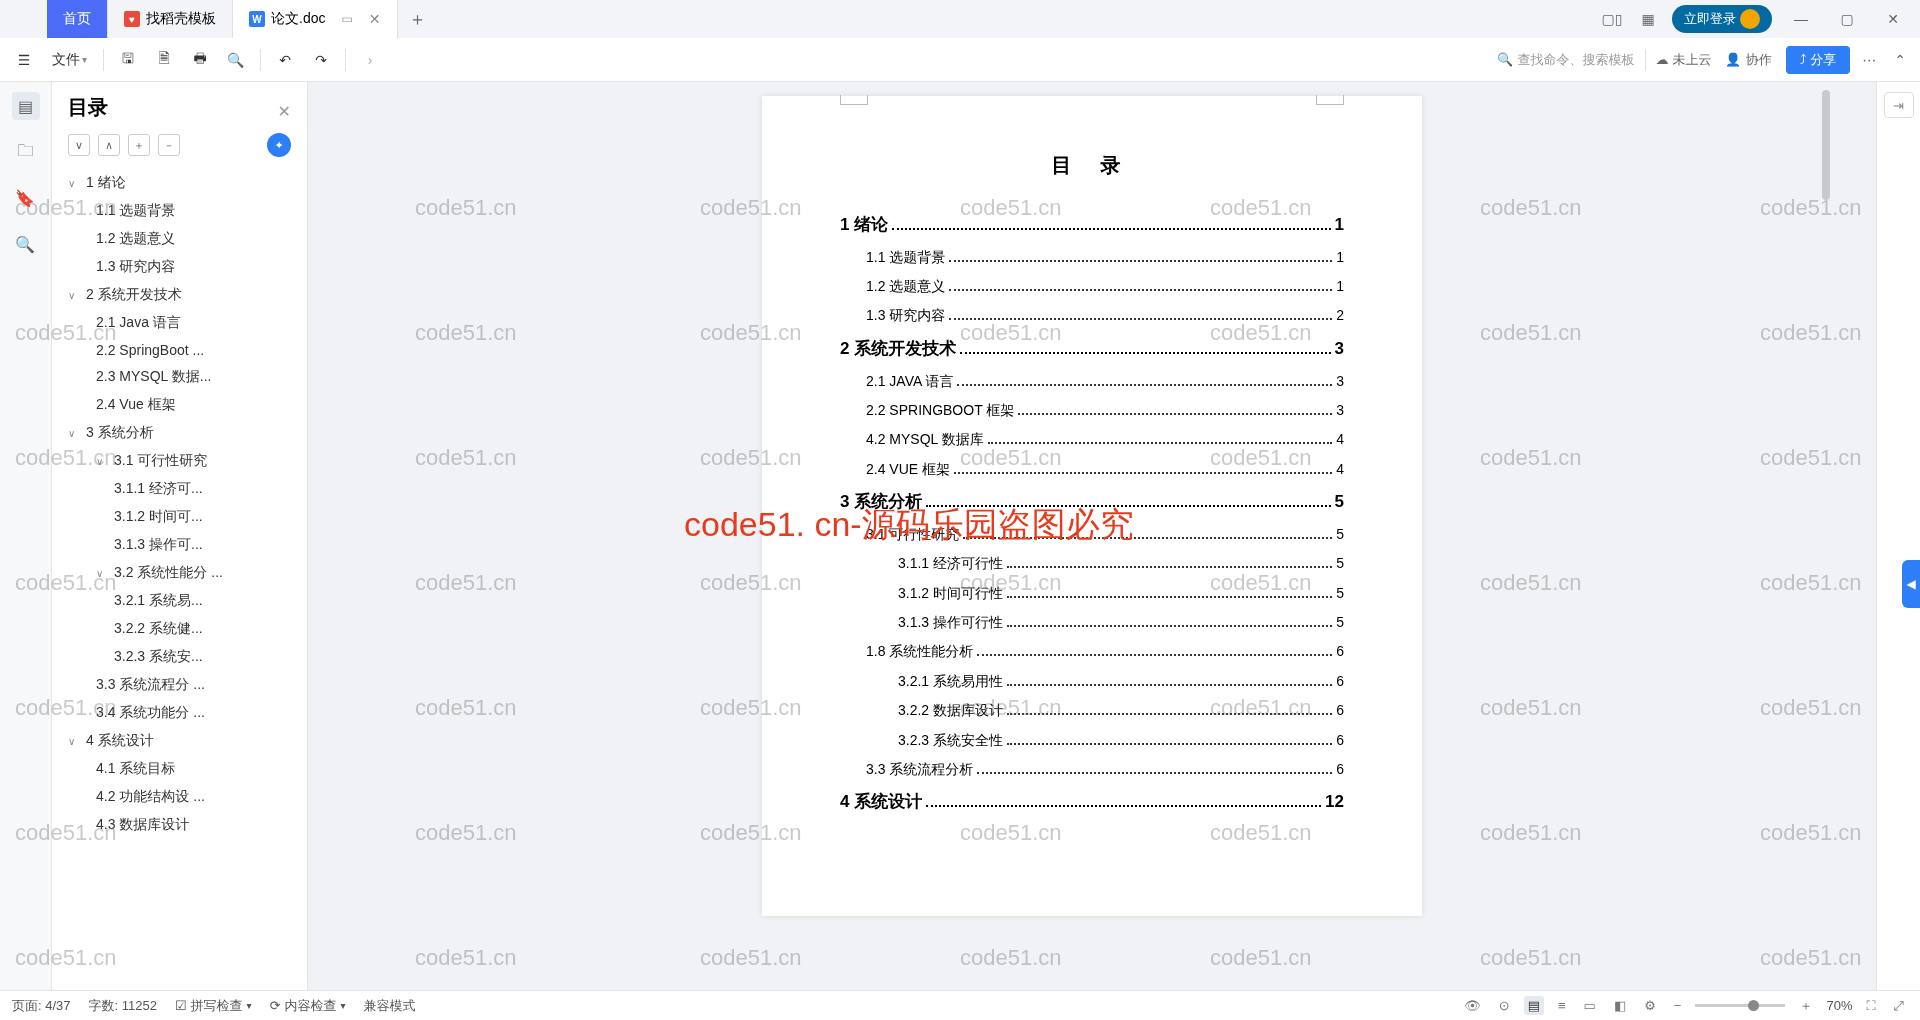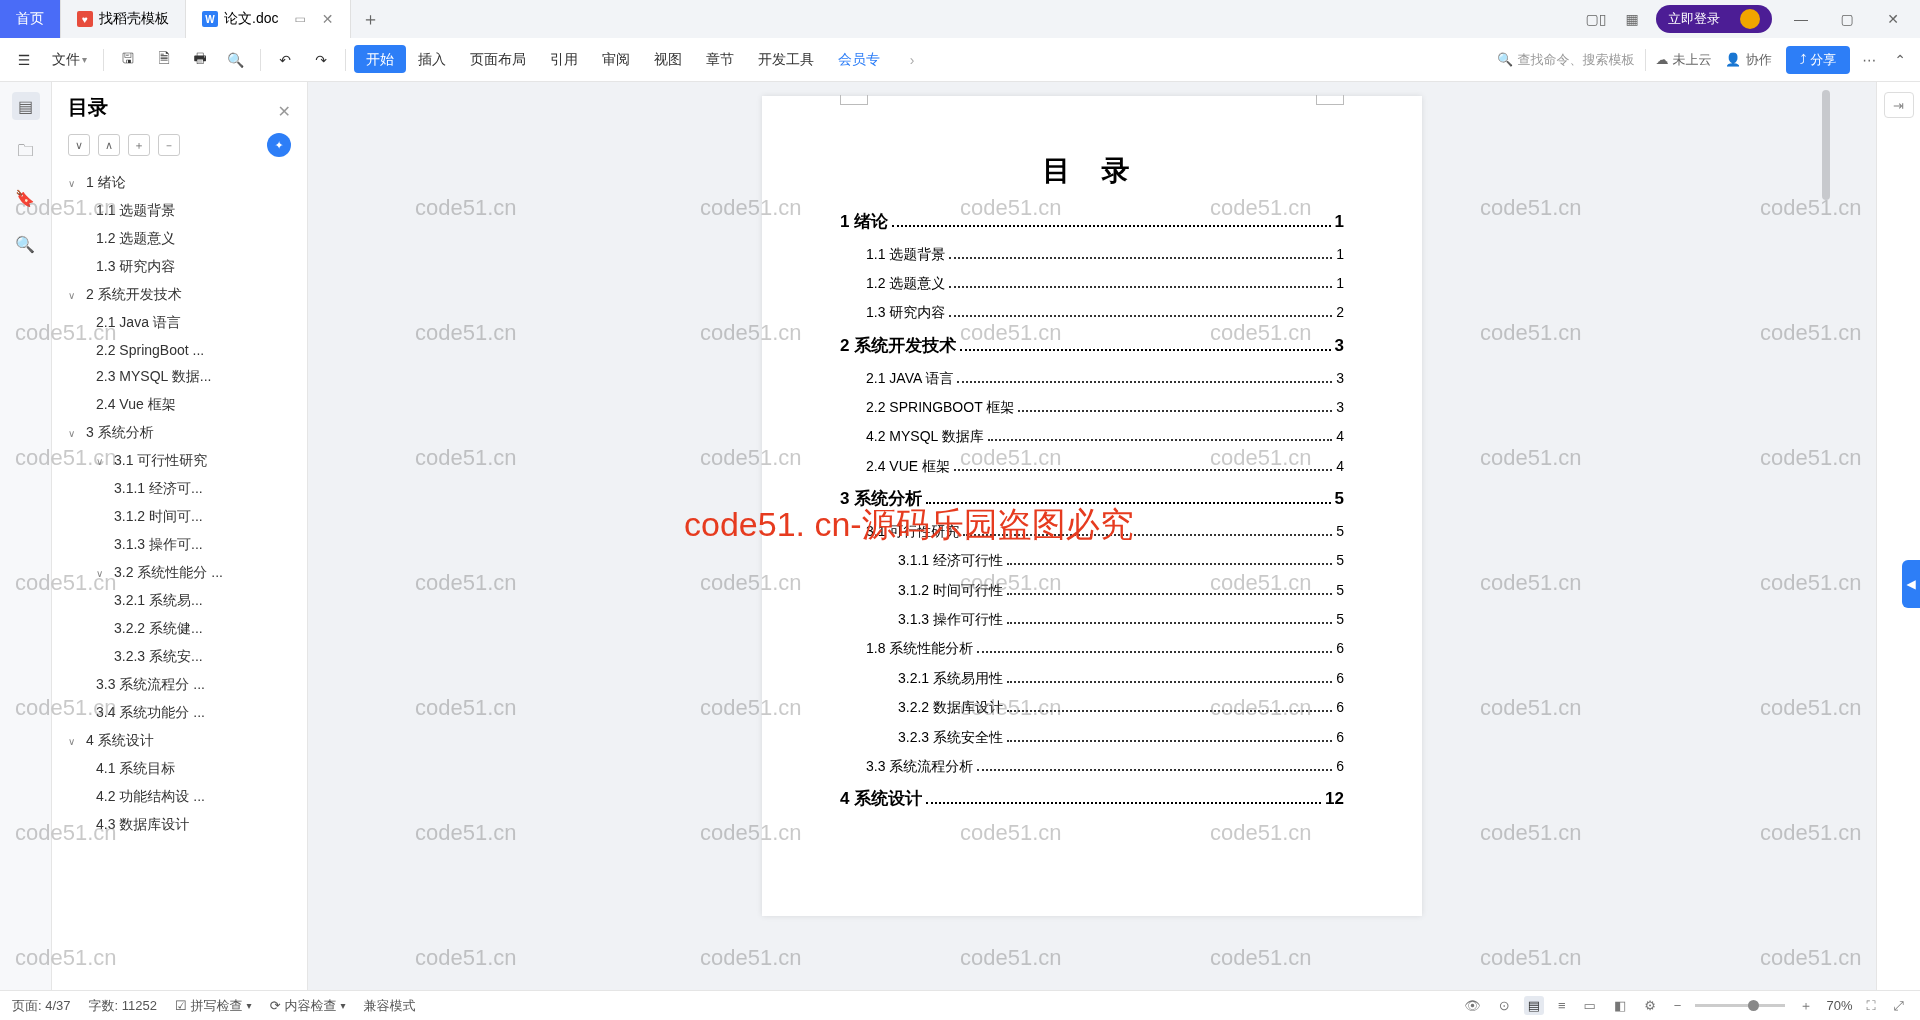--- a/index.html
+++ b/index.html
@@ -1,31 +1,31 @@
 <!DOCTYPE html>
 <html><head>
 <meta charset="utf-8">
 <style>
 * { margin: 0; padding: 0; box-sizing: border-box; font-family: "Microsoft YaHei", sans-serif; }
 body { width: 1920px; height: 1020px; background: #fff; overflow: hidden; position: relative; }
 
 
-.titlebar { height: 38px; background: #f2f4f7; display: flex; align-items: stretch; }
+.titlebar { height: 38px; background: #f2f4f7; display: flex; align-items: stretch; padding-left: 47px; }
 .tab { display: flex; align-items: center; padding: 0 16px; font-size: 14px; border-right: 1px solid #e0e0e0; cursor: pointer; gap: 6px; }
 .tab.home { background: #4a6cf7; color: #fff; font-weight: 500; }
 .tab.active { background: #fff; }
 .tab-icon { width: 16px; height: 16px; display: inline-flex; align-items: center; justify-content: center; }
 .tab-icon.red { background: #e74c3c; color: #fff; border-radius: 2px; font-size: 10px; }
 .tab-icon.blue { background: #2d7ef7; color: #fff; border-radius: 2px; font-size: 10px; font-weight: bold; }
 .tab .xbtn { margin-left: 10px; color: #888; font-size: 14px; }
 .tab .winicon { margin-left: 10px; color: #888; font-size: 12px; }
 .newtab { width: 40px; display: flex; align-items: center; justify-content: center; color: #666; font-size: 18px; cursor: pointer; }
 .titlebar-right { margin-left: auto; display: flex; align-items: center; gap: 12px; padding-right: 10px; }
 .tr-icon { width: 24px; height: 24px; display: flex; align-items: center; justify-content: center; color: #666; cursor: pointer; font-size: 14px;}
-.login-btn { background: #4c1d95; color: #fff; padding: 4px 12px; border-radius: 14px; font-size: 13px; display: flex; align-items: center; gap: 20px; cursor: pointer; }
+.login-btn { background: #0369a1; color: #fff; padding: 4px 12px; border-radius: 14px; font-size: 13px; display: flex; align-items: center; gap: 4px; cursor: pointer; }
 .login-btn .avatar { width: 20px; height: 20px; background: #f0a500; border-radius: 50%; display: inline-block; }
 .wctrl { width: 34px; height: 38px; display: flex; align-items: center; justify-content: center; color: #666; cursor: pointer; font-size: 14px; }
 
 
 .toolbar { height: 44px; border-bottom: 1px solid #e5e5e5; display: flex; align-items: center; padding: 0 8px; gap: 4px; font-size: 14px; color: #333; }
 .tb-btn { padding: 6px 8px; cursor: pointer; display: flex; align-items: center; gap: 2px; }
 .tb-btn.icon-only { width: 32px; justify-content: center; }
 .tb-sep { width: 1px; height: 22px; background: #e0e0e0; margin: 0 4px; }
 .menu-item { padding: 6px 12px; cursor: pointer; color: #333; }
 .menu-item.active { background: #2d7ef7; color: #fff; border-radius: 4px; }
@@ -55,21 +55,21 @@
 .tree-item { padding: 5px 8px 5px 16px; display: flex; align-items: center; gap: 4px; cursor: pointer; white-space: nowrap; overflow: hidden; text-overflow: ellipsis; }
 .tree-chevron { width: 14px; color: #888; font-size: 10px; display: inline-block; }
 .tree-item.lv0 { padding-left: 16px; }
 .tree-item.lv1 { padding-left: 44px; }
 .tree-item.lv2 { padding-left: 62px; }
 
 .doc-area { flex: 1; background: #f0f2f5; overflow: auto; position: relative; }
 .page { width: 660px; margin: 14px auto 0; background: #fff; box-shadow: 0 0 6px rgba(0,0,0,0.1); padding: 56px 78px 40px; min-height: 820px; position: relative; }
 .page-notch { position: absolute; top: -1px; width: 28px; height: 10px; border-left: 1px solid #bbb; border-right: 1px solid #bbb; border-bottom: 1px solid #bbb; }
 .page-notch.n1 { left: 78px; } .page-notch.n2 { right: 78px; }
-.doc-title { text-align: center; font-size: 28px; font-weight: 700; letter-spacing: 12px; margin-bottom: 14px; font-family: SimSun, serif; }
+.doc-title { text-align: center; font-size: 20px; font-weight: 700; letter-spacing: 12px; margin-bottom: 28px; font-family: SimSun, serif; }
 .toc-row { display: flex; align-items: baseline; font-family: SimSun, serif; line-height: 2.1; }
 .toc-row.h1 { font-size: 17px; font-weight: 700; }
 .toc-row.h2 { font-size: 14px; padding-left: 26px; }
 .toc-row.h3 { font-size: 14px; padding-left: 58px; }
 .toc-label { white-space: nowrap; }
 .toc-dots { flex: 1; border-bottom: 2px dotted #333; margin: 0 4px 4px; }
 .toc-row.h1 .toc-dots { border-bottom: 2px dotted #000; }
 .toc-pg { white-space: nowrap; font-variant-numeric: tabular-nums; }
 
 .right-rail { width: 44px; border-left: 1px solid #e5e5e5; display: flex; flex-direction: column; align-items: center; padding-top: 10px; }
@@ -129,21 +129,20 @@
     </span>
   <span class="tb-sep"></span>
   <span class="tb-btn icon-only">🖫</span>
   <span class="tb-btn icon-only">🗎</span>
   <span class="tb-btn icon-only">🖶</span>
   <span class="tb-btn icon-only">🔍</span>
   <span class="tb-sep"></span>
   <span class="tb-btn icon-only">↶</span>
   <span class="tb-btn icon-only">↷</span>
   <span class="tb-sep"></span>
-  <span id="menus-host"><span class="menu-item active">开始</span><span class="menu-item">插入</span><span class="menu-item">页面布局</span><span class="menu-item">引用</span><span class="menu-item">审阅</span><span class="menu-item">视图</span><span class="menu-item">章节</span><span class="menu-item">开发工具</span><span class="menu-item blue">会员专</span></span>
   <span class="tb-btn icon-only" style="color:#aaa">›</span>
 
   <div class="toolbar-right">
     <div class="search-box">
       <span>🔍</span>
       <span>查找命令、搜索模板</span>
     </div>
     <span class="tb-sep"></span>
     <div class="cloud-state">
       <span>☁</span>

